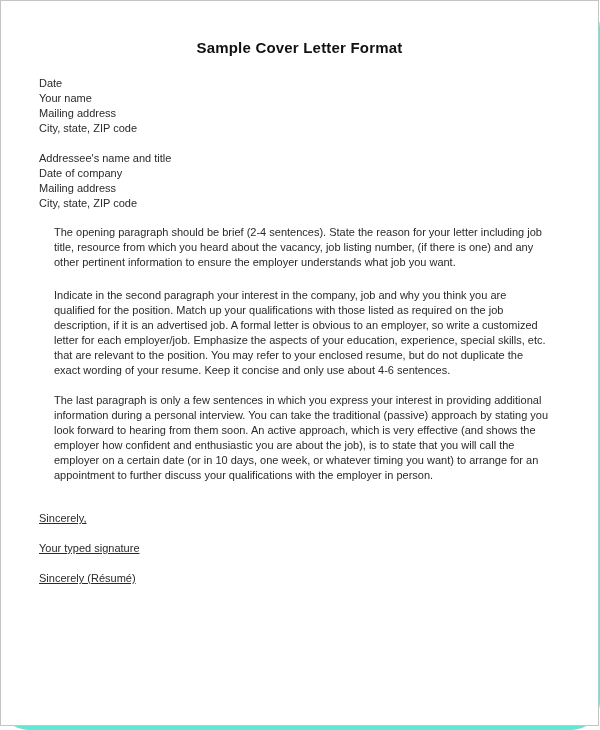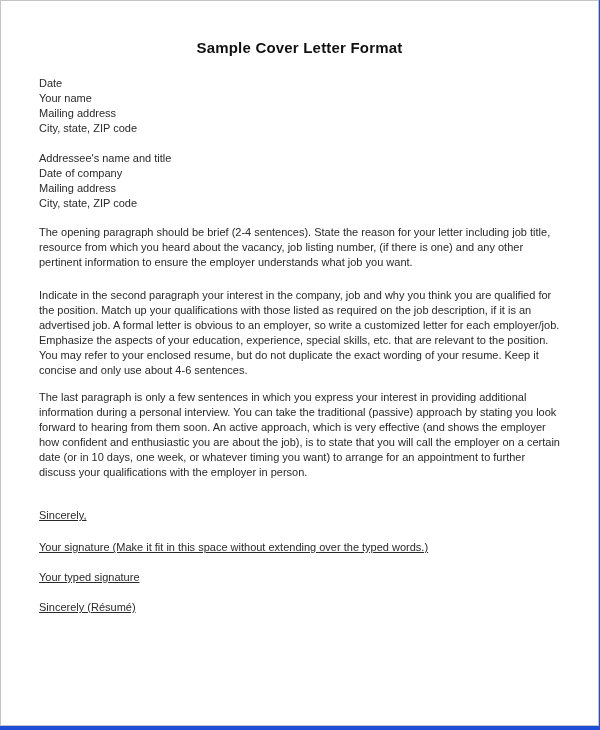--- a/index.html
+++ b/index.html
@@ -4,21 +4,22 @@
 <style>
   html, body {
     margin: 0;
     padding: 0;
     background: #ffffff;
   }
   .canvas {
     position: relative;
     width: 600px;
     height: 730px;
-    background: #1d4ed8;
+    background: #5eead4;
+    border-radius: 28px;
   }
   .page {
     box-sizing: border-box;
     width: 599px;
     height: 726px;
     background: var(--page-background, #ffffff);
     border: 1px solid var(--page-border, #c4c4c4);
     font-family: "Liberation Sans", sans-serif;
     font-size: 11px;
     line-height: 15px;
@@ -44,21 +45,21 @@
   .sender-block {
     margin-top: 19px;
   }
   .addressee-block {
     margin-top: 15px;
   }
   .salutation {
     margin: 58px 0 0 0;
   }
   .para {
-    margin: 0;
+    margin: 15px;
   }
   .para-1 { margin-top: 14px; }
   .para-2 { margin-top: 18px; }
   .para-3 { margin-top: 12px; }
   .close-line {
     margin: 15px 0 0 0;
     text-decoration: underline;
   }
   .closing-salutation { margin-top: 28px; }
   .signature-note { margin-top: 17px; }
@@ -89,21 +90,20 @@
 
 
       <p class="para para-1">The opening paragraph should be brief (2-4 sentences). State the reason for your letter including job title, resource from which you heard about the vacancy, job listing number, (if there is one) and any other pertinent information to ensure the employer understands what job you want.</p>
 
       <p class="para para-2">Indicate in the second paragraph your interest in the company, job and why you think you are qualified for the position. Match up your qualifications with those listed as required on the job description, if it is an advertised job. A formal letter is obvious to an employer, so write a customized letter for each employer/job. Emphasize the aspects of your education, experience, special skills, etc. that are relevant to the position. You may refer to your enclosed resume, but do not duplicate the exact wording of your resume. Keep it concise and only use about 4-6 sentences.</p>
 
       <p class="para para-3">The last paragraph is only a few sentences in which you express your interest in providing additional information during a personal interview. You can take the traditional (passive) approach by stating you look forward to hearing from them soon. An active approach, which is very effective (and shows the employer how confident and enthusiastic you are about the job), is to state that you will call the employer on a certain date (or in 10 days, one week, or whatever timing you want) to arrange for an appointment to further discuss your qualifications with the employer in person.</p>
 
       <p class="close-line closing-salutation">Sincerely,</p>
 
-      <p class="close-line signature-note">Your signature (Make it fit in this space without extending over the typed words.)</p>
 
       <p class="close-line">Your typed signature</p>
 
       <p class="close-line">Sincerely (Résumé)</p>
 
     </div>
   </div>
 </div>
 
 </body></html>

